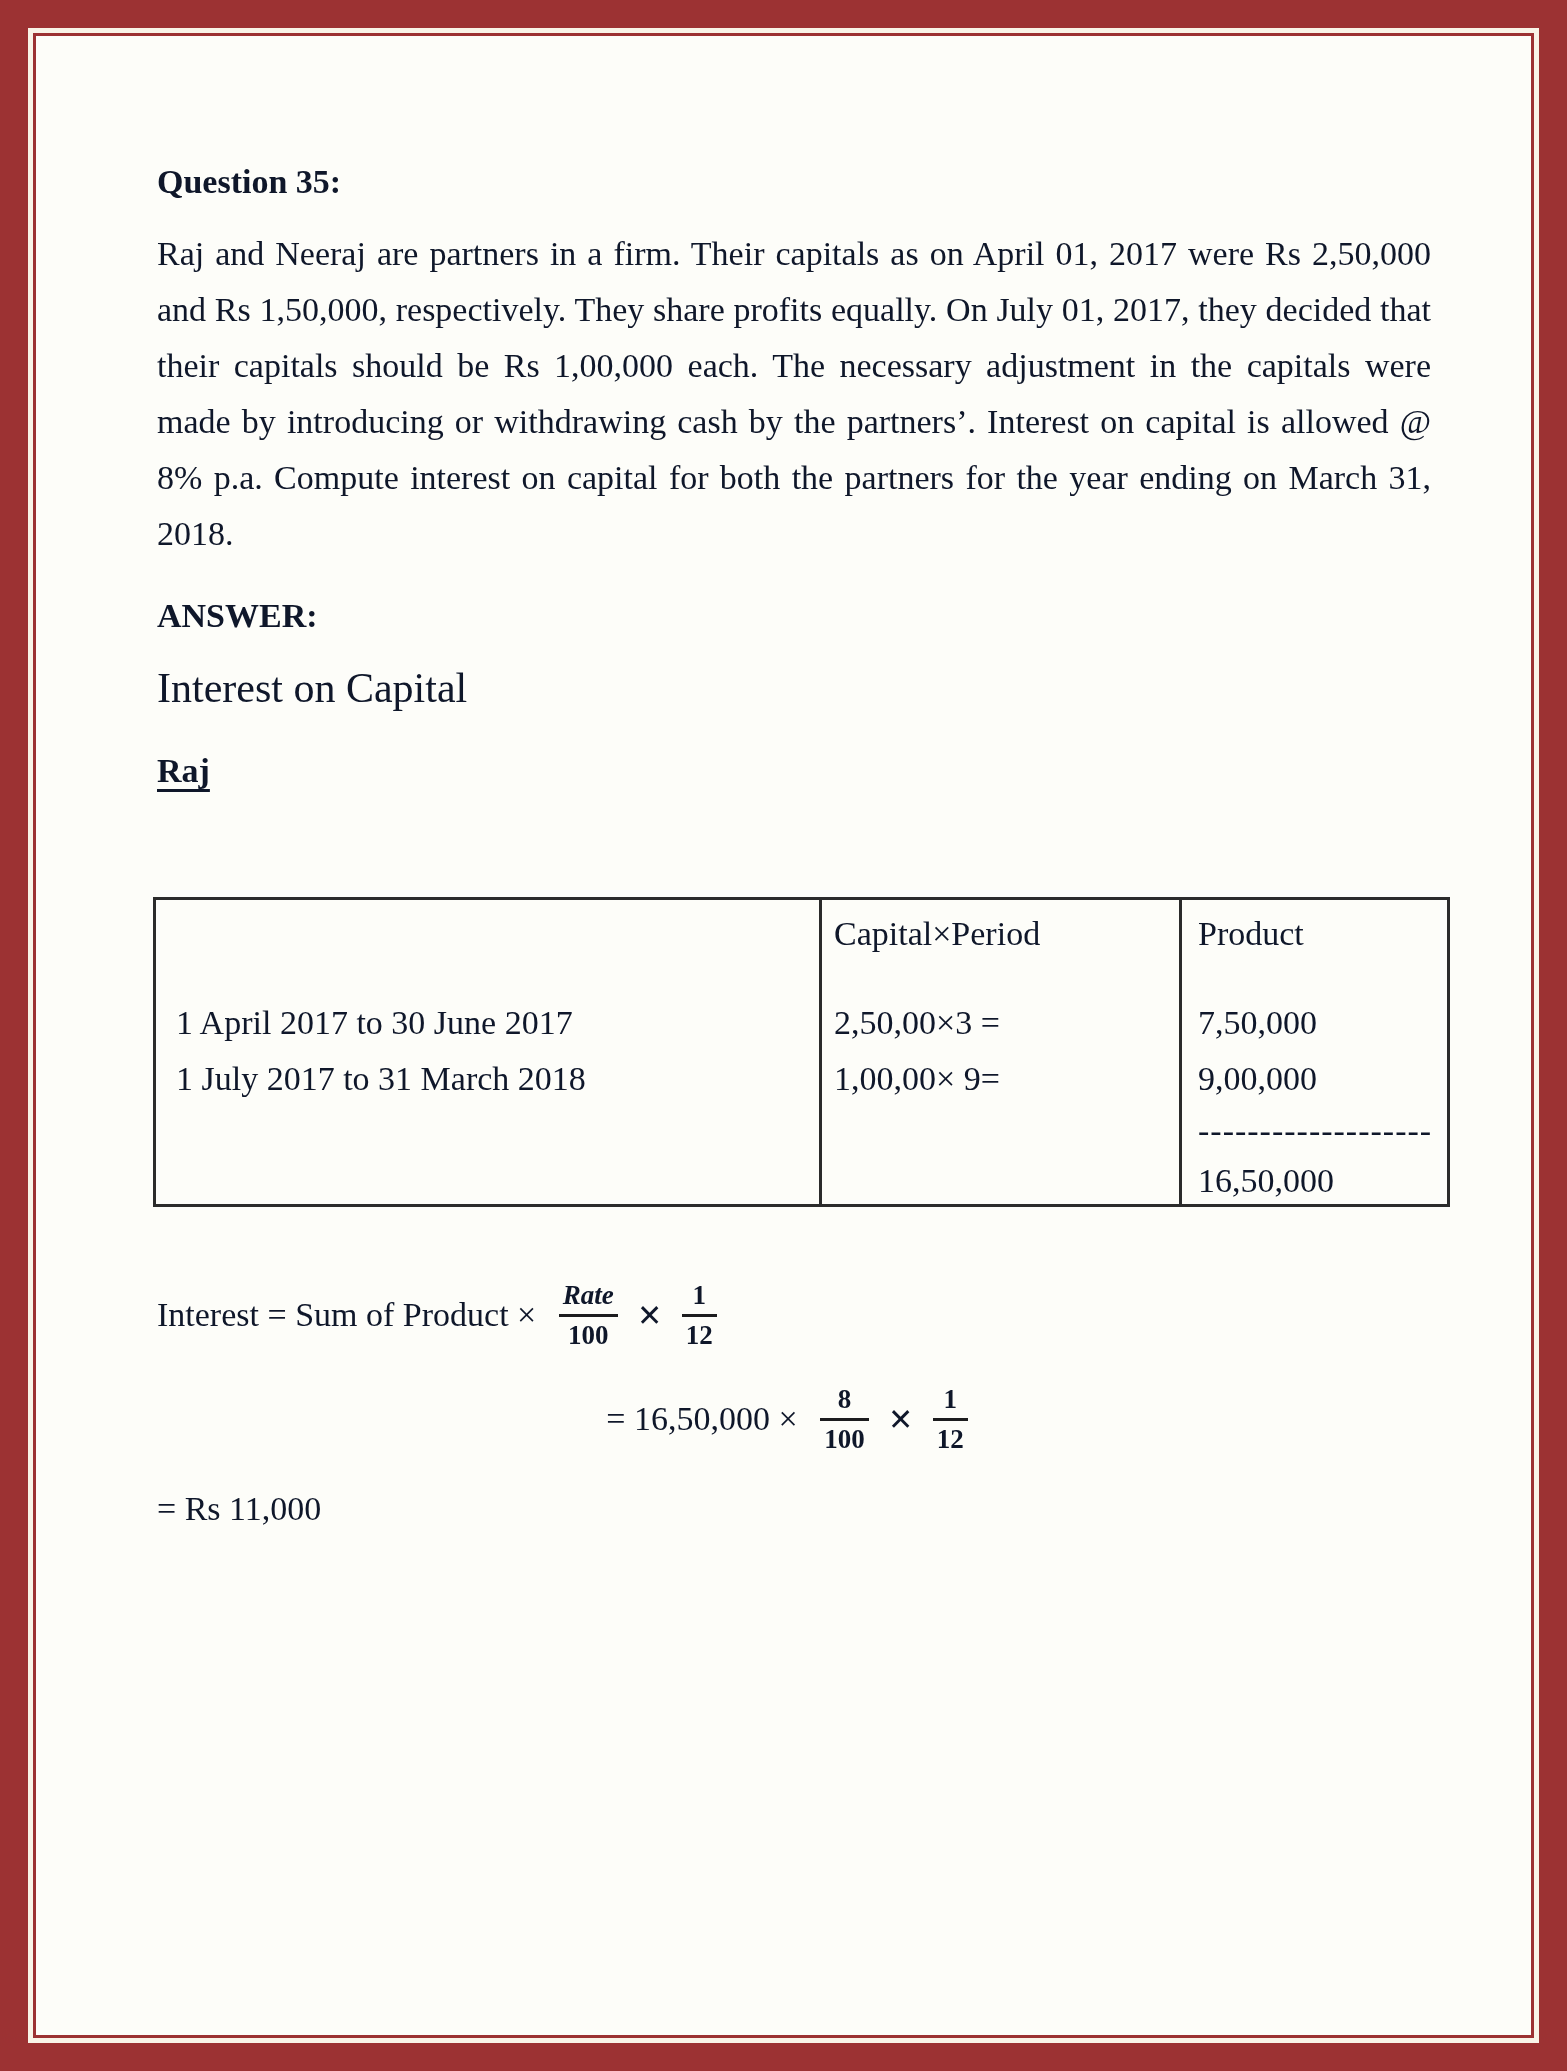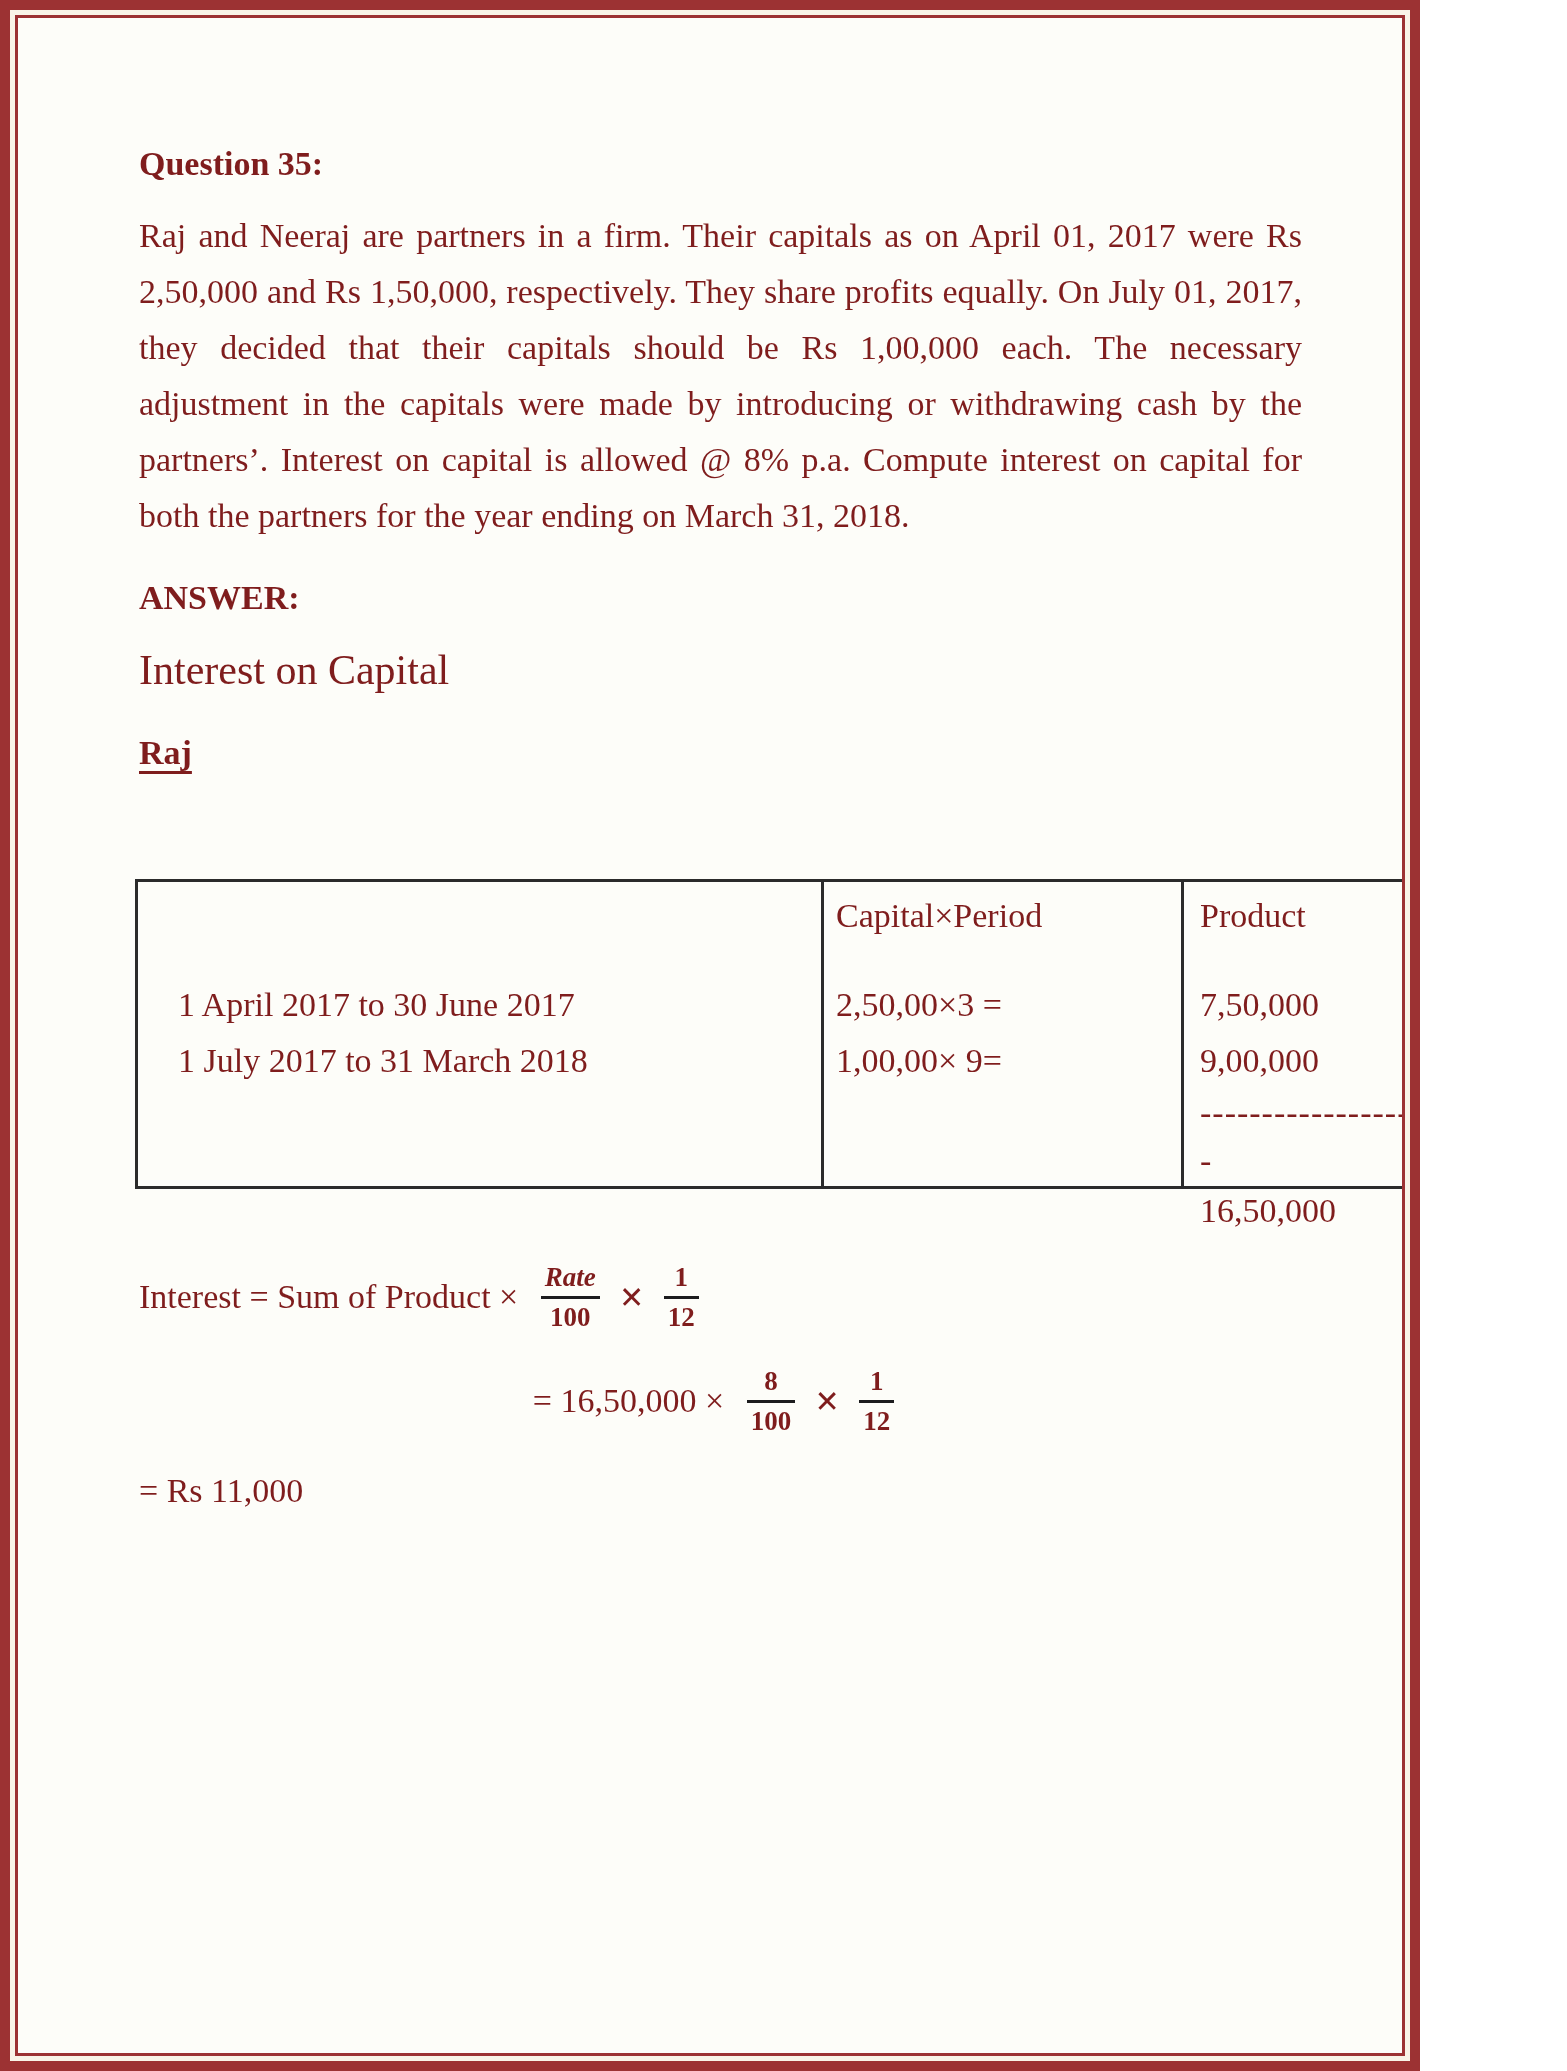--- a/index.html
+++ b/index.html
@@ -1,24 +1,24 @@
 <!DOCTYPE html>
 <html><head>
 <meta charset="utf-8">
 <style>
   html, body { margin: 0; padding: 0; background: #ffffff; }
   .page {
     position: relative;
-    width: 1420px;
+    width: 1567px;
     height: 2071px;
     box-sizing: border-box;
     background: #9c3233;            
-    padding: 10px;
+    padding: 28px;
     font-family: "Liberation Serif", "DejaVu Serif", serif;
-    color: #7f1d1d;
+    color: #0f172a;
   }
   .frame-gap {
     box-sizing: border-box;
     width: 100%; height: 100%;
     background: #f9f4e8;            
     padding: 5px;
   }
   .frame-inner {
     box-sizing: border-box;
     width: 100%; height: 100%;
@@ -69,21 +69,21 @@
     margin: 98px 0 0 -4px;
     width: 1297px;
     height: 310px;
     box-sizing: border-box;
     border: 3px solid #2b2b2b;
     display: flex;
     font-size: 34px;
     line-height: 56px;
   }
   .comp-table .col { box-sizing: border-box; }
-  .col-period  { width: 663px; padding: 95px 0 0 20px; margin-left: 20px; }
+  .col-period  { width: 663px; padding: 95px 0 0 20px; }
   .col-capital { width: 360px; border-left: 3px solid #2b2b2b; padding: 6px 0 0 12px; }
   .col-product { width: 271px; border-left: 3px solid #2b2b2b; padding: 6px 0 0 16px; flex: 1; }
   .gap-a { margin-top: 33px; }
   .gap-b { margin-top: 41px; }
   .dash-line { line-height: 48px; letter-spacing: 1px; }
   .prod-total { line-height: 52px; }
   
   .formula-row {
     display: flex;
     align-items: center;

